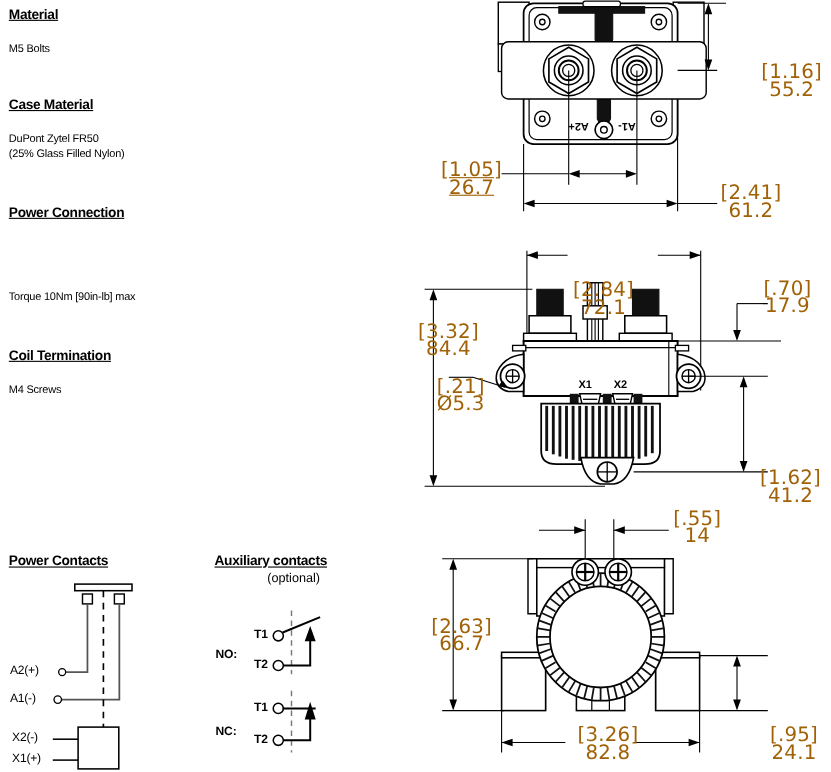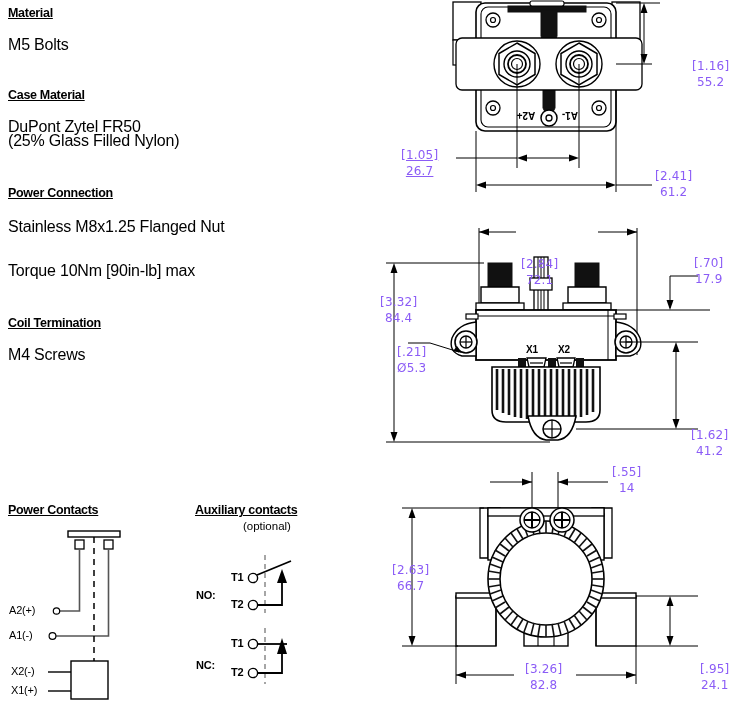--- a/index.html
+++ b/index.html
@@ -19,21 +19,21 @@
   #spec-panel { left: 8px; top: 0px; width: 185px; }
   .spec-heading {
     font-size: 12.5px;
     font-weight: bold;
     text-decoration: underline;
     letter-spacing: -0.3px;
     margin: 0;
     white-space: nowrap;
   }
   .spec-body {
-    font-size: 16px;
+    font-size: 10px;
     letter-spacing: -0.2px;
     margin: 0;
     white-space: nowrap;
     line-height: 14px;
   }
   .spec-block { position: absolute; left: 0; }
 
   
   .sec-title {
     font-size: 12.5px;
@@ -59,23 +59,23 @@
     font-size: 11px;
     font-weight: bold;
     letter-spacing: -0.2px;
     white-space: nowrap;
   }
 
   
   .dim {
     position: absolute;
     font-family: "DejaVu Sans", sans-serif;
-    font-size: 12px;
+    font-size: 18px;
     line-height: 16px;
-    color: #8b5cf6;
+    color: #a16207;
     white-space: nowrap;
     letter-spacing: 0.2px;
   }
   .dim .b { display: block; }
   .dim .v { display: block; text-align: center; }
 
   svg { display: block; overflow: visible; }
   .drawing { position: absolute; }
 </style>
 </head>
@@ -95,21 +95,20 @@
   </div>
   <div class="spec-block" style="top:120px;">
     <div class="spec-body">DuPont Zytel FR50</div>
     <div class="spec-body">(25% Glass Filled Nylon)</div>
   </div>
 
   <div class="spec-block" style="top:186px;">
     <div class="spec-heading">Power Connection</div>
   </div>
   <div class="spec-block" style="top:220px;">
-    <div class="spec-body">Stainless M8x1.25 Flanged Nut</div>
   </div>
   <div class="spec-block" style="top:264px;">
     <div class="spec-body">Torque 10Nm [90in-lb] max</div>
   </div>
 
   <div class="spec-block" style="top:316px;">
     <div class="spec-heading">Coil Termination</div>
   </div>
   <div class="spec-block" style="top:348px;">
     <div class="spec-body">M4 Screws</div>

